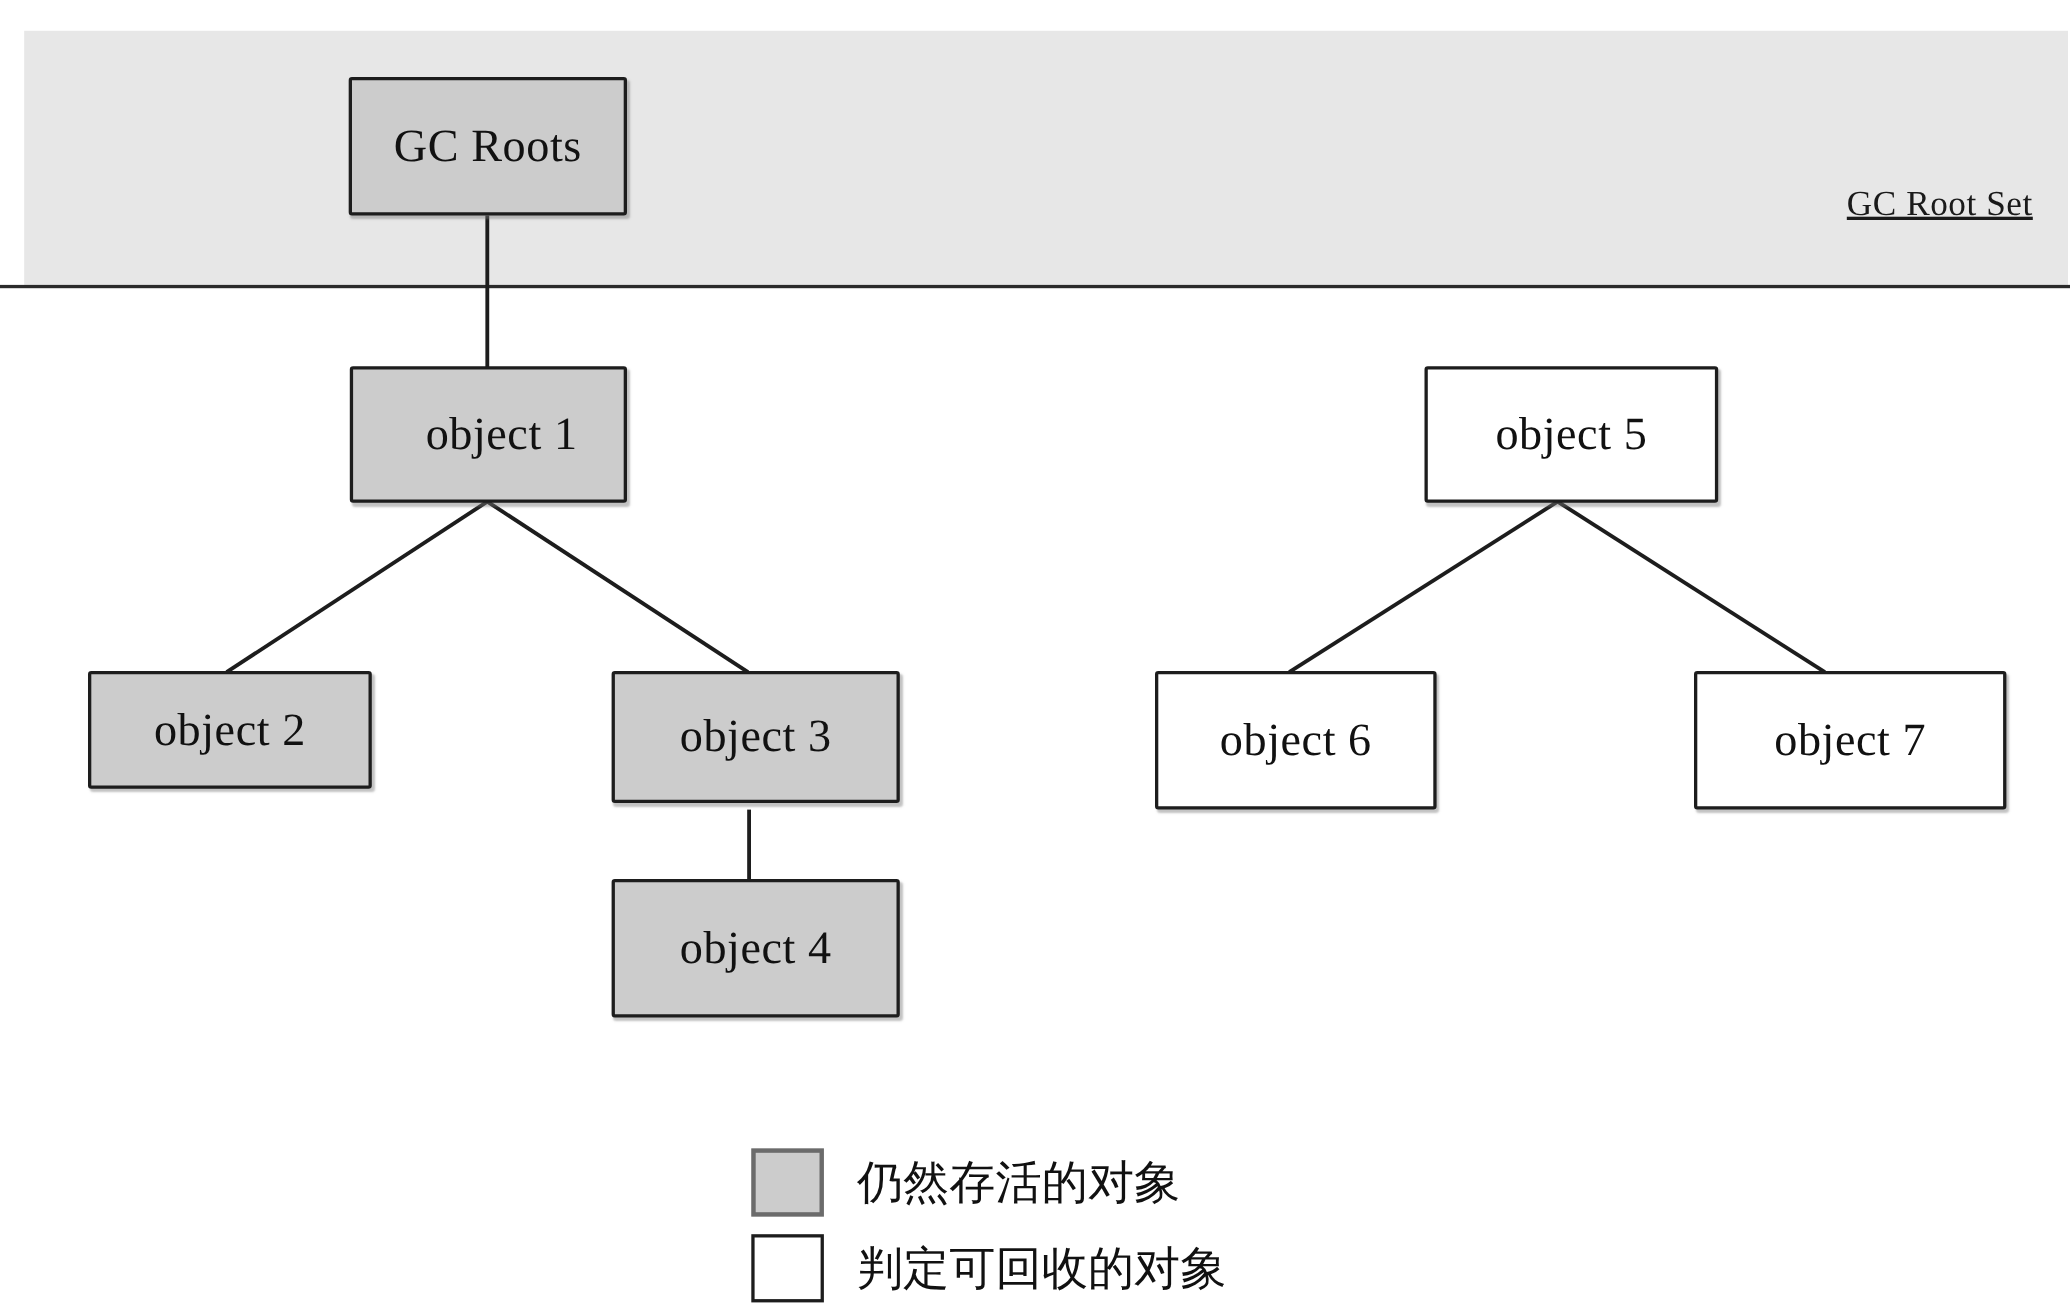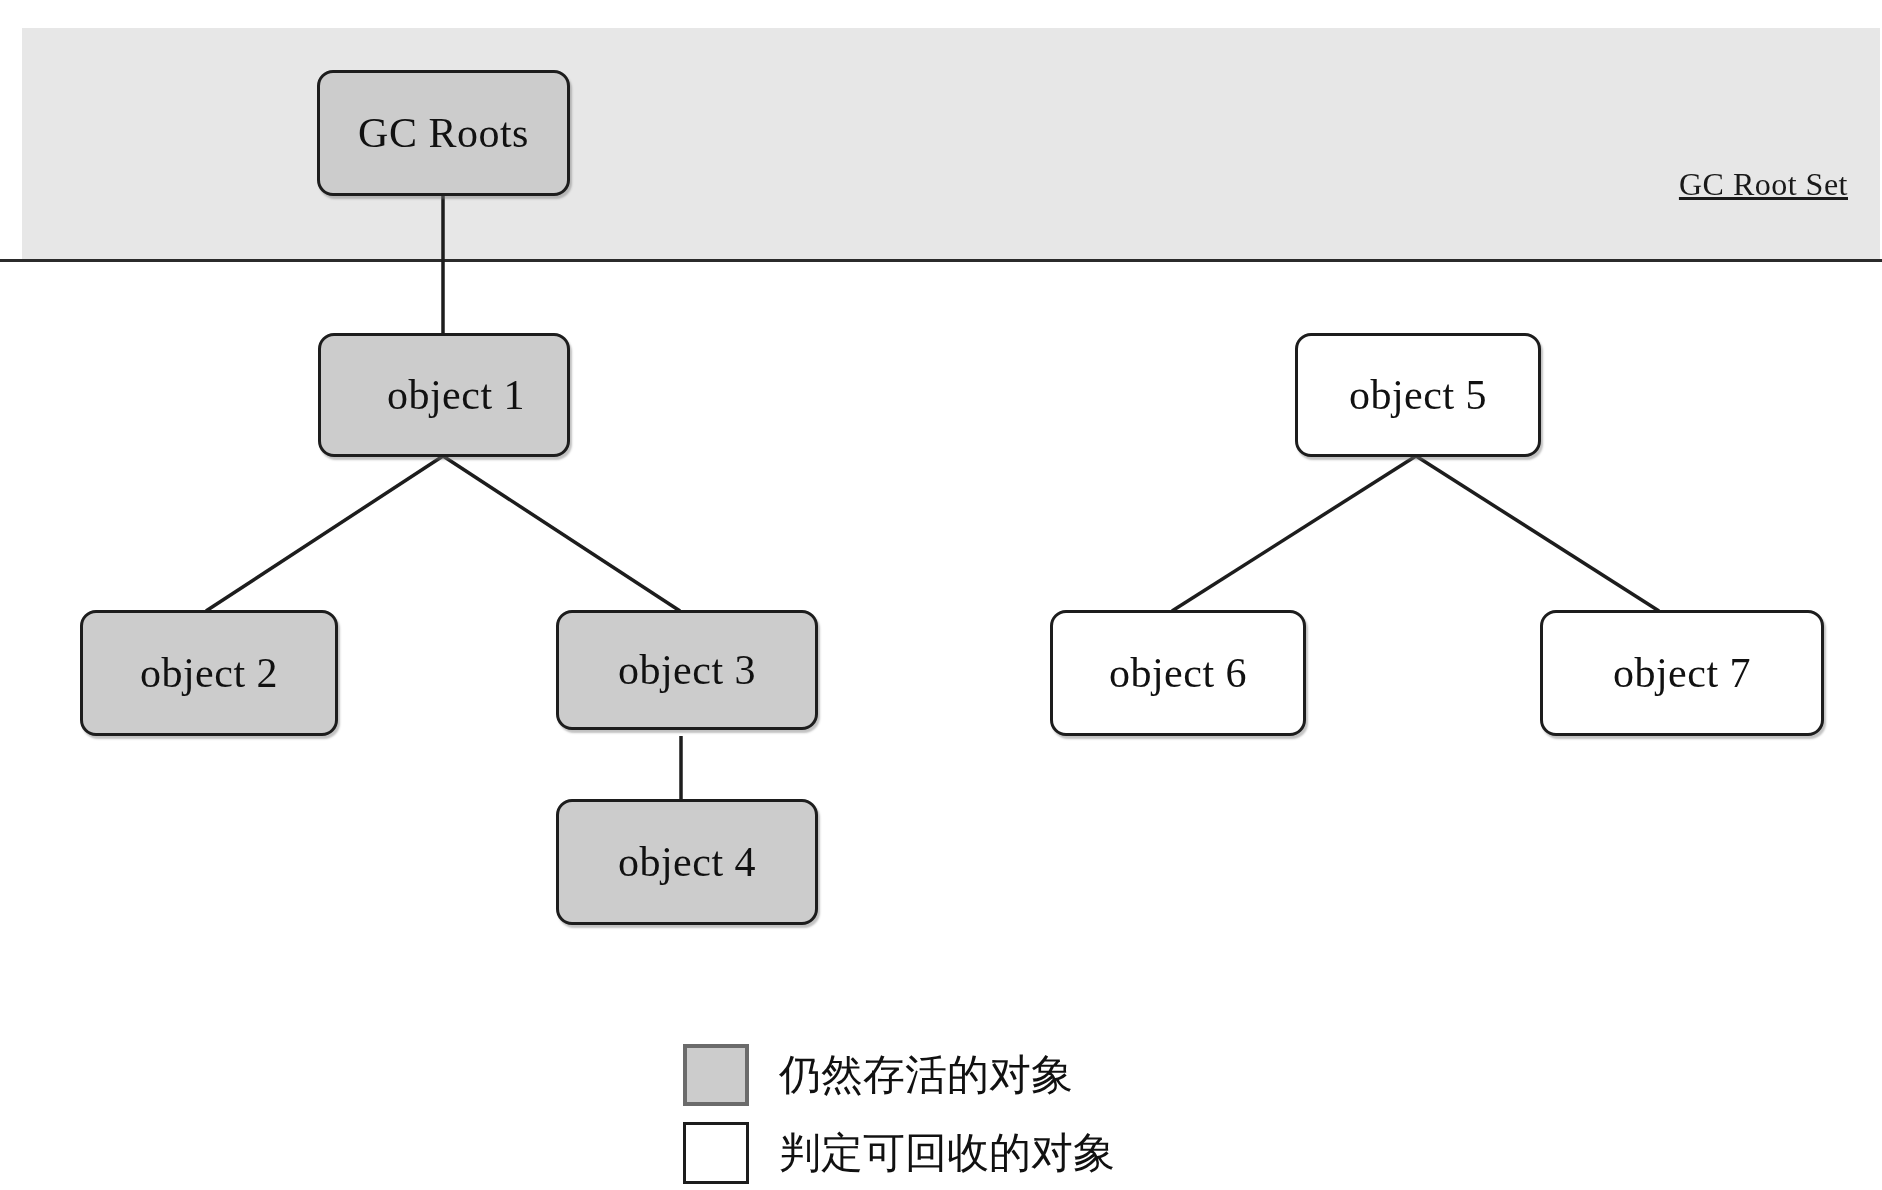--- a/index.html
+++ b/index.html
@@ -40,21 +40,21 @@
     color: #1a1a1a;
     line-height: 1;
     white-space: nowrap;
     letter-spacing: 0.5px;
     text-decoration: underline;
   }
   .node {
     position: absolute;
     box-sizing: border-box;
     border: 3px solid #1d1d1d;
-    border-radius: 16px;
+    border-radius: 3px;
     display: flex;
     align-items: center;
     justify-content: center;
     font-size: 42px;
     color: #111111;
     letter-spacing: 0.5px;
     box-shadow: 2px 3px 2px rgba(120,120,120,0.45);
   }
   .node.live {
     background: #cccccc;
@@ -121,33 +121,33 @@
   </svg>
 
   <div class="node live" style="left:317px; top:70px; width:253px; height:126px;">
     <span>GC Roots</span>
   </div>
 
   <div class="node live" style="left:318px; top:333px; width:252px; height:124px;padding-left:24px;">
     <span>object 1</span>
   </div>
 
-  <div class="node live" style="left:80px; top:610px; width:258px; height:126px;">
+  <div class="node live" style="left:80px; top:610px; width:258px; height:107px;">
     <span>object 2</span>
   </div>
 
   <div class="node live" style="left:556px; top:610px; width:262px; height:120px;">
     <span>object 3</span>
   </div>
 
   <div class="node live" style="left:556px; top:799px; width:262px; height:126px;">
     <span>object 4</span>
   </div>
 
-  <div class="node dead" style="left:1295px; top:333px; width:246px; height:124px;">
+  <div class="node dead" style="left:1295px; top:333px; width:267px; height:124px;">
     <span>object 5</span>
   </div>
 
   <div class="node dead" style="left:1050px; top:610px; width:256px; height:126px;">
     <span>object 6</span>
   </div>
 
   <div class="node dead" style="left:1540px; top:610px; width:284px; height:126px;">
     <span>object 7</span>
   </div>

